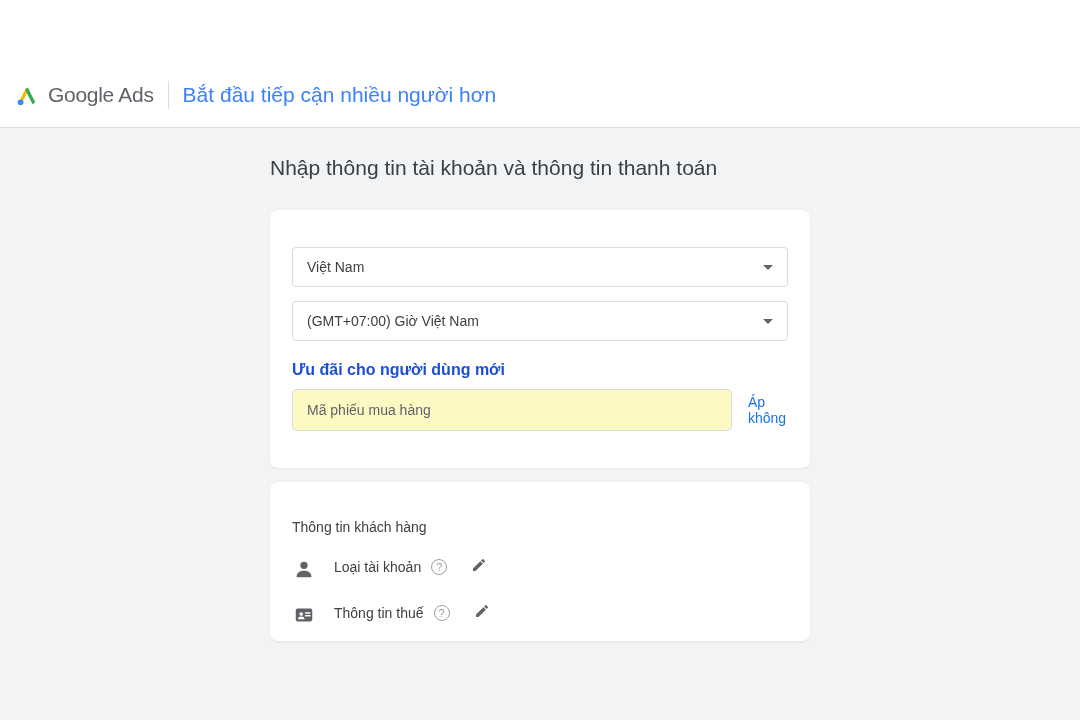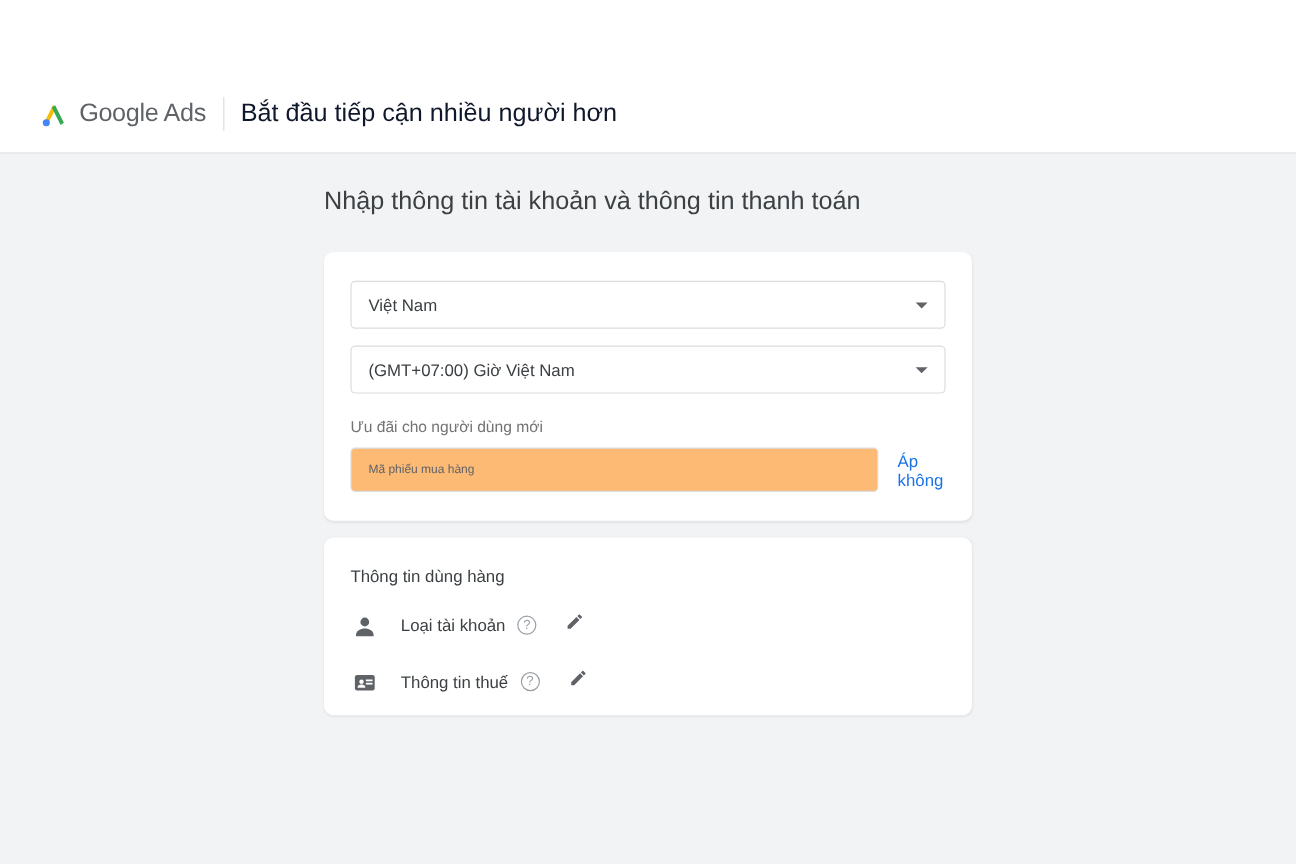--- a/index.html
+++ b/index.html
@@ -29,55 +29,55 @@
     left: 175px;
     font-size: 18px;
     color: #666;
     transform: rotate(-32deg);
     transform-origin: left top;
     font-family: Georgia, serif;
     letter-spacing: 1px;
   }
   .header {
     height: 128px;
-    padding: 0 34px;
+    padding: 0 16px;
     border-bottom: 1px solid #dadce0;
     display: flex;
     align-items: flex-end;
     padding-bottom: 18px;
     background: #fff;
     position: relative;
   }
   .header-inner { display:flex; align-items:center; gap:14px; }
   .logo-wrap { display:flex; align-items:center; gap:10px; }
   .ads-tri {
     width: 22px; height: 22px; position: relative;
   }
   .ads-tri svg { width:22px; height:22px; display:block;}
   .logo-text { font-size: 21px; color:#5f6368; letter-spacing:-0.3px;}
   .header-divider { width:1px; height:28px; background:#dadce0; }
-  .header-sub { font-size: 21px; color:#0f172a; }
+  .header-sub { font-size: 21px; color:#3b82f6; }
   .content-area {
     background: #f1f3f4;
     min-height: 592px;
     padding: 28px 0 0 0;
   }
   .page-title {
     width: 540px;
     margin: 0 auto 30px auto;
     font-size: 21px;
     color:#3c4043;
     font-weight: 400;
   }
   .card {
     width: 540px;
     margin: 0 auto 14px auto;
     background:#fff;
     border-radius: 8px;
-    padding: 24px 22px;
+    padding: 37px 22px;
     box-shadow: 0 1px 2px rgba(60,64,67,0.08);
   }
   .select-field {
     width: 100%;
     border: 1px solid #dadce0;
     border-radius: 4px;
     padding: 11px 14px;
     font-size: 14px;
     color:#3c4043;
     display:flex;
@@ -92,34 +92,35 @@
     border-left:5px solid transparent;
     border-right:5px solid transparent;
     border-top:5px solid #5f6368;
   }
   .helper-text {
     font-size: 12px;
     color:#5f6368;
     margin-top: 10px;
   }
   .section-label {
-    font-size: 13px;
-    color:#737373;
+    font-size: 16px;
+    color:#1d4ed8;
     margin-top: 20px;
     margin-bottom: 10px;
+    font-weight: bold;
   }
   .promo-row { display:flex; align-items:center; gap:16px; }
   .text-input {
     flex: 0 0 440px;
     border:1px solid #dadce0;
     border-radius:4px;
     padding: 12px 14px;
-    font-size: 10px;
+    font-size: 14px;
     color:#5f6368;
-    background:#fdba74;
+    background:#fef9c3;
   }
   .apply-link {
     color:#1a73e8;
     font-size: 14px;
     cursor:pointer;
   }
   .card2-title {
     font-size: 14px;
     color:#3c4043;
     font-weight: 500;
@@ -194,21 +195,21 @@
     <div class="section-label">Ưu đãi cho người dùng mới</div>
     <div class="promo-row">
       <div class="text-input">
         <span style="color:#5f6368;">Mã phiếu mua hàng</span>
       </div>
       <span class="apply-link">Áp không</span>
     </div>
   </div>
 
   <div class="card" style="padding-bottom:10px;">
-    <div class="card2-title">Thông tin dùng hàng</div>
+    <div class="card2-title">Thông tin khách hàng</div>
 
     <div class="info-row">
       <span class="info-icon">
         <svg width="22" height="22" viewBox="0 0 24 24" fill="#5f6368">
             <circle cx="12" cy="8" r="4"></circle>
             <path d="M4 20c0-4 4-6 8-6s8 2 8 6v1H4z"></path>
           </svg>
       </span>
       <div class="info-body">
         <div class="info-label-row">

